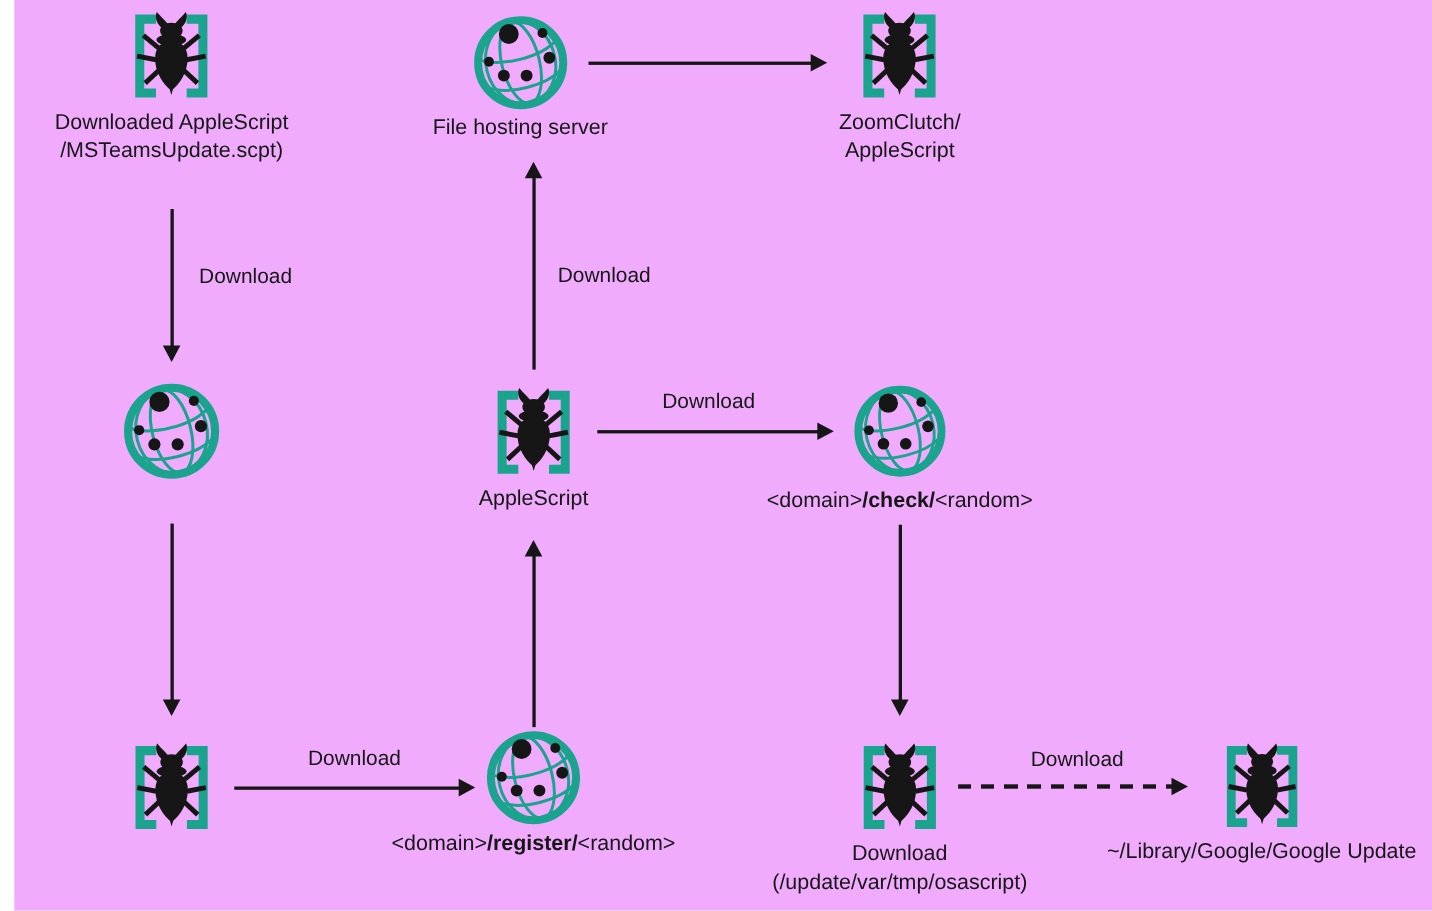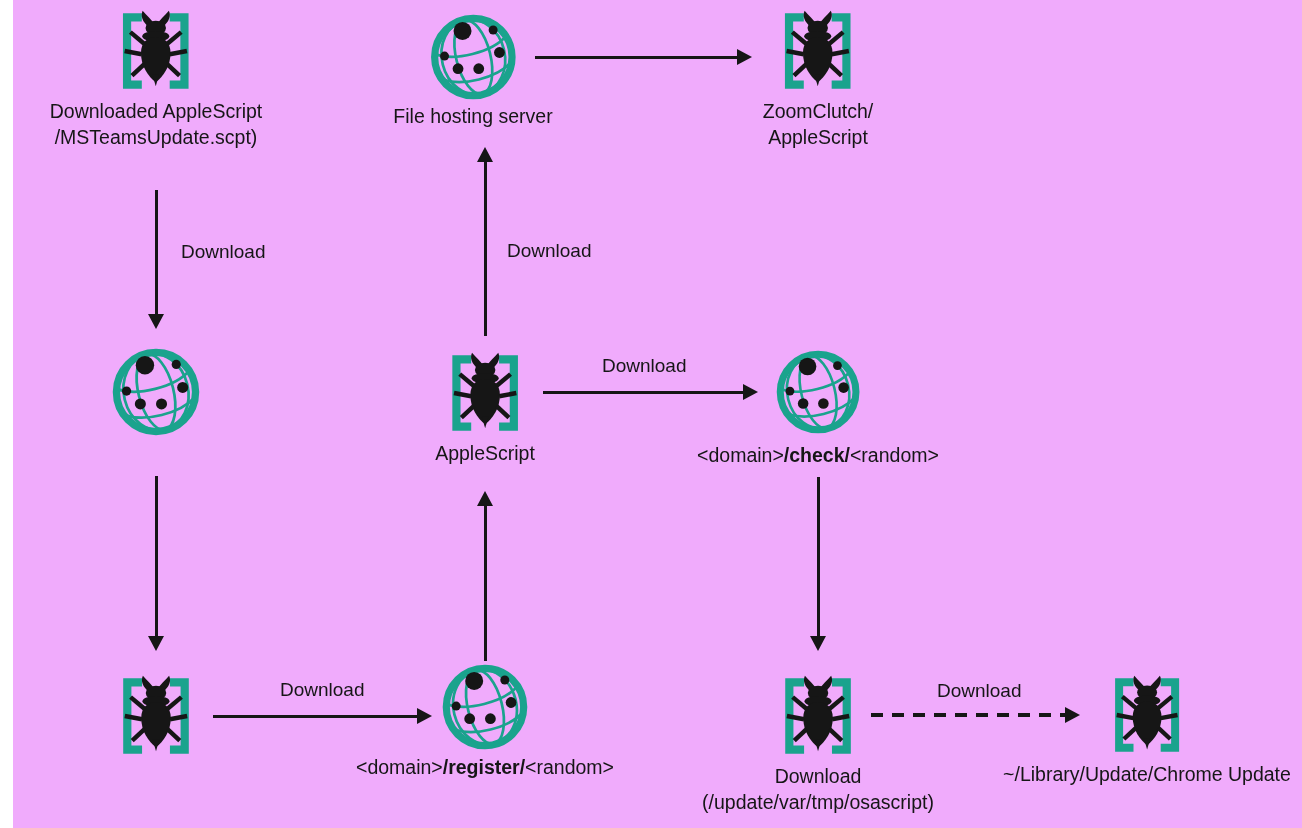--- a/index.html
+++ b/index.html
@@ -151,21 +151,21 @@
       <div>Download</div>
       <div>(/update/var/tmp/osascript)</div>
     </div>
   </div>
 
   <div class="node" style="left:1134px; top:675px;">
     <svg class="icon" width="80" height="80">
         <use href="#sym-bug"></use>
       </svg>
     <div class="nlabel">
-      <div>~/Library/Update/Chrome Update</div>
+      <div>~/Library/Google/Google Update</div>
     </div>
   </div>
 
   <div class="arrow v down" style="left:141.5px; top:190px; height:132px;"></div>
   <div class="arrow v down" style="left:141.5px; top:476px; height:168px;"></div>
   <div class="arrow h right" style="left:200px; top:714.5px; width:212px;"></div>
   <div class="arrow v up" style="left:470.5px; top:498px; height:163px;"></div>
   <div class="arrow v up" style="left:470.5px; top:154px; height:182px;"></div>
   <div class="arrow h right" style="left:530px; top:390.5px; width:208px;"></div>
   <div class="arrow h right" style="left:522px; top:55.5px; width:210px;"></div>

